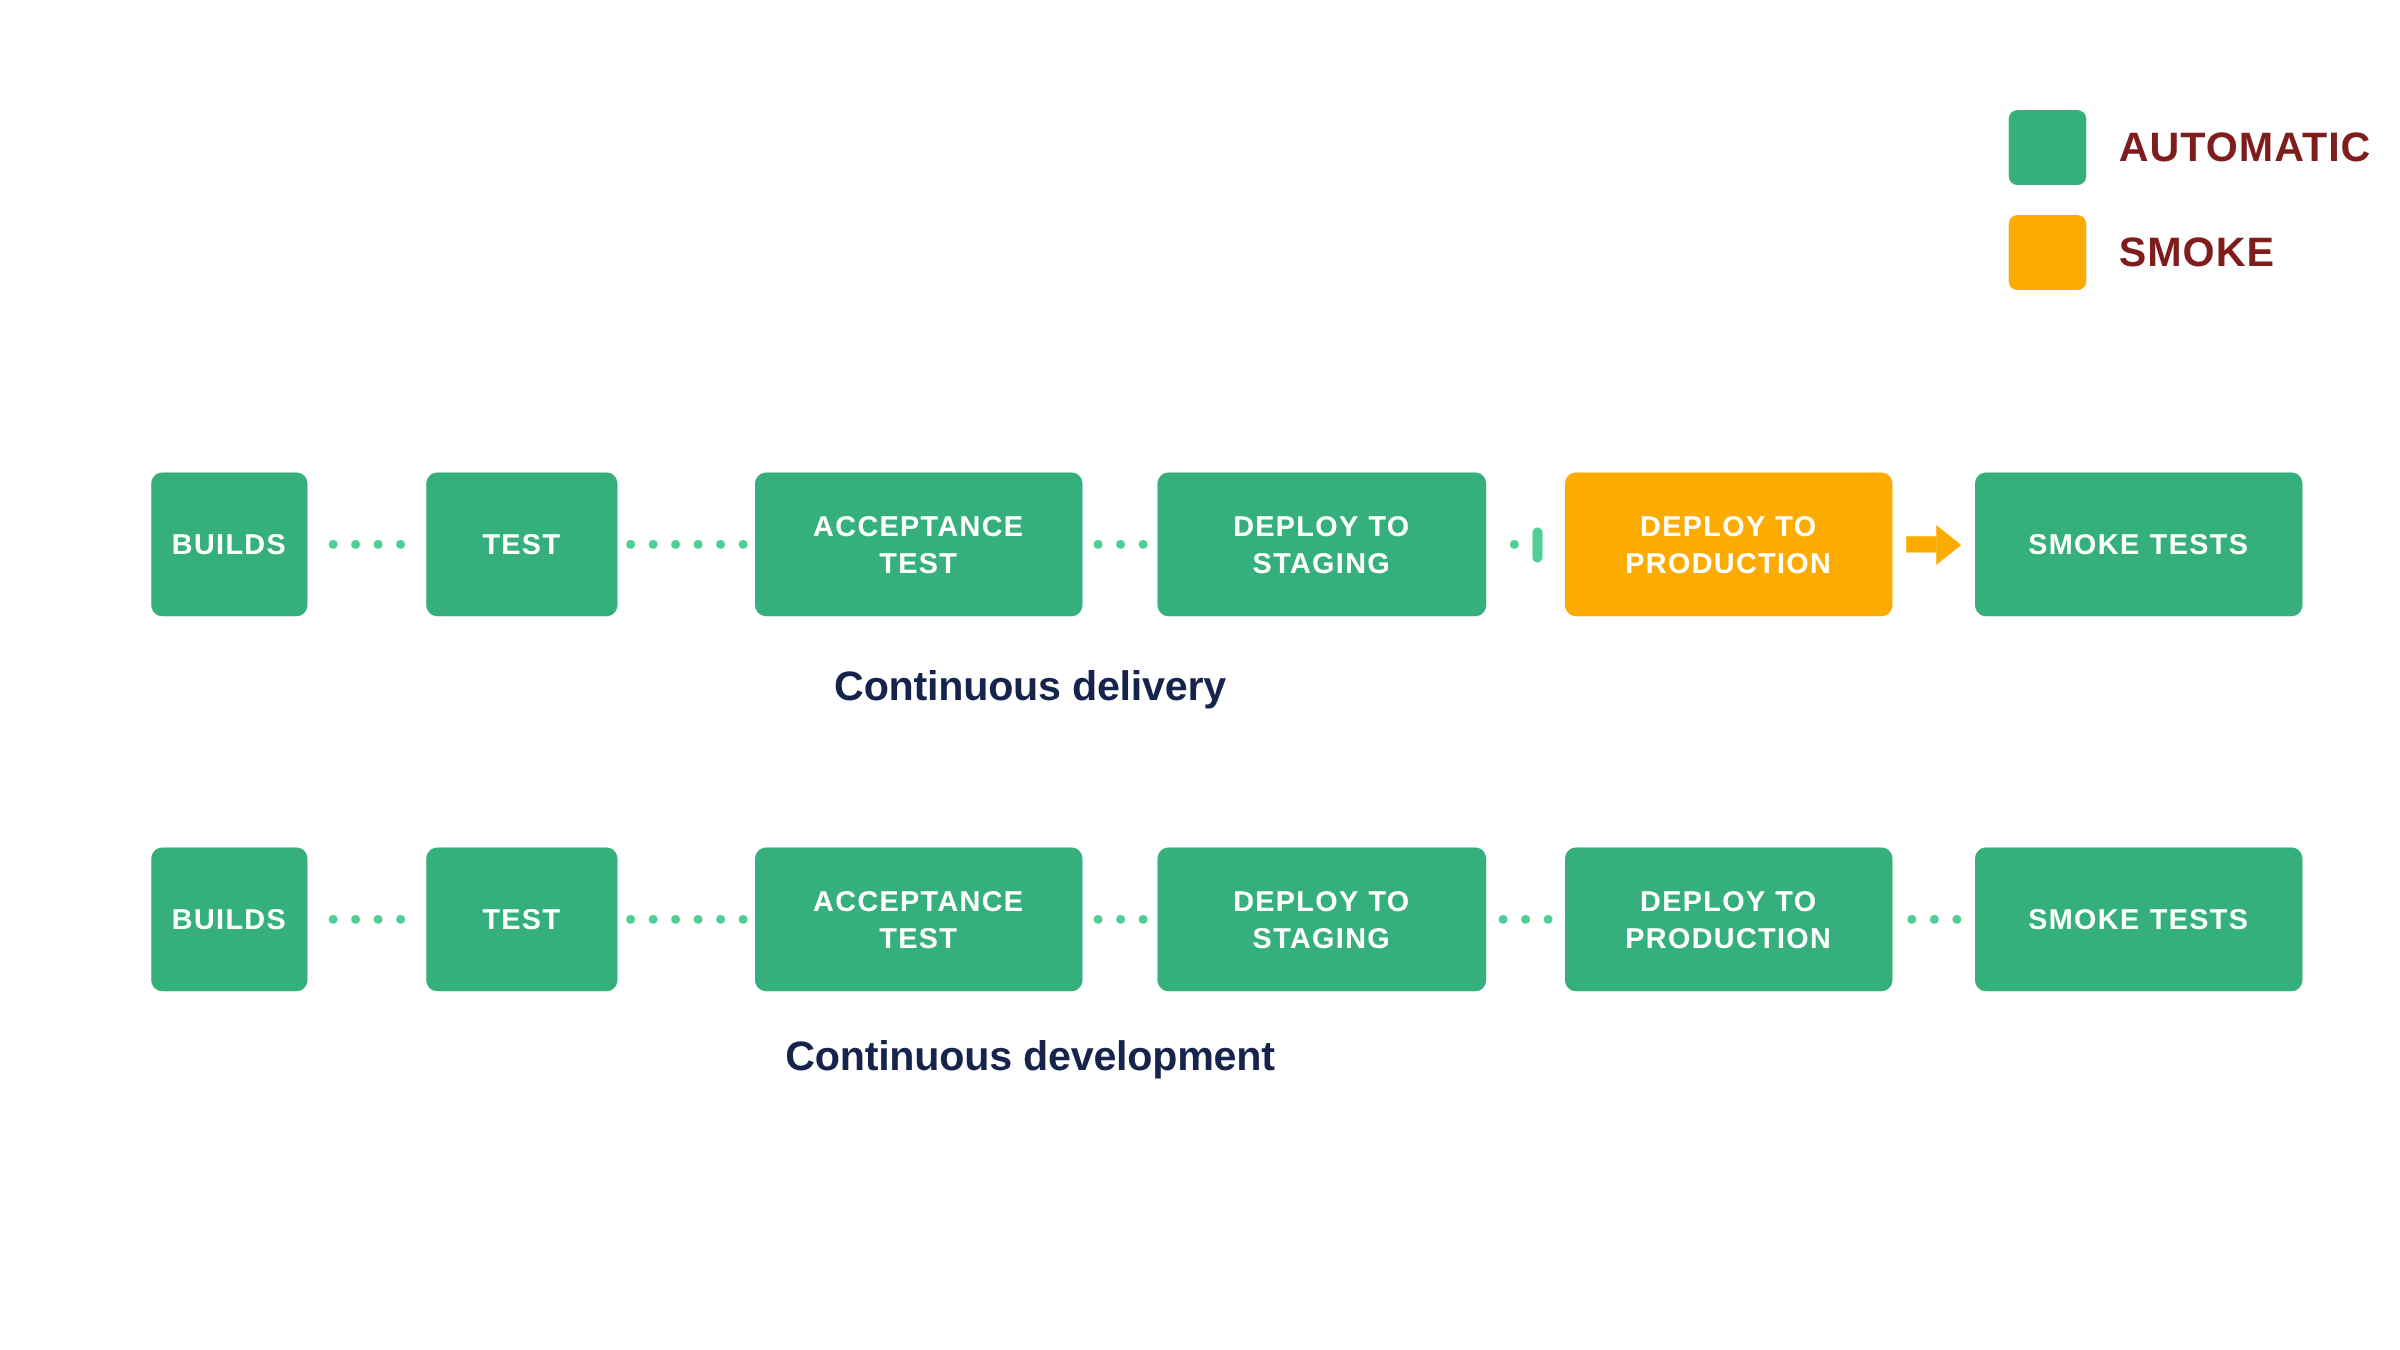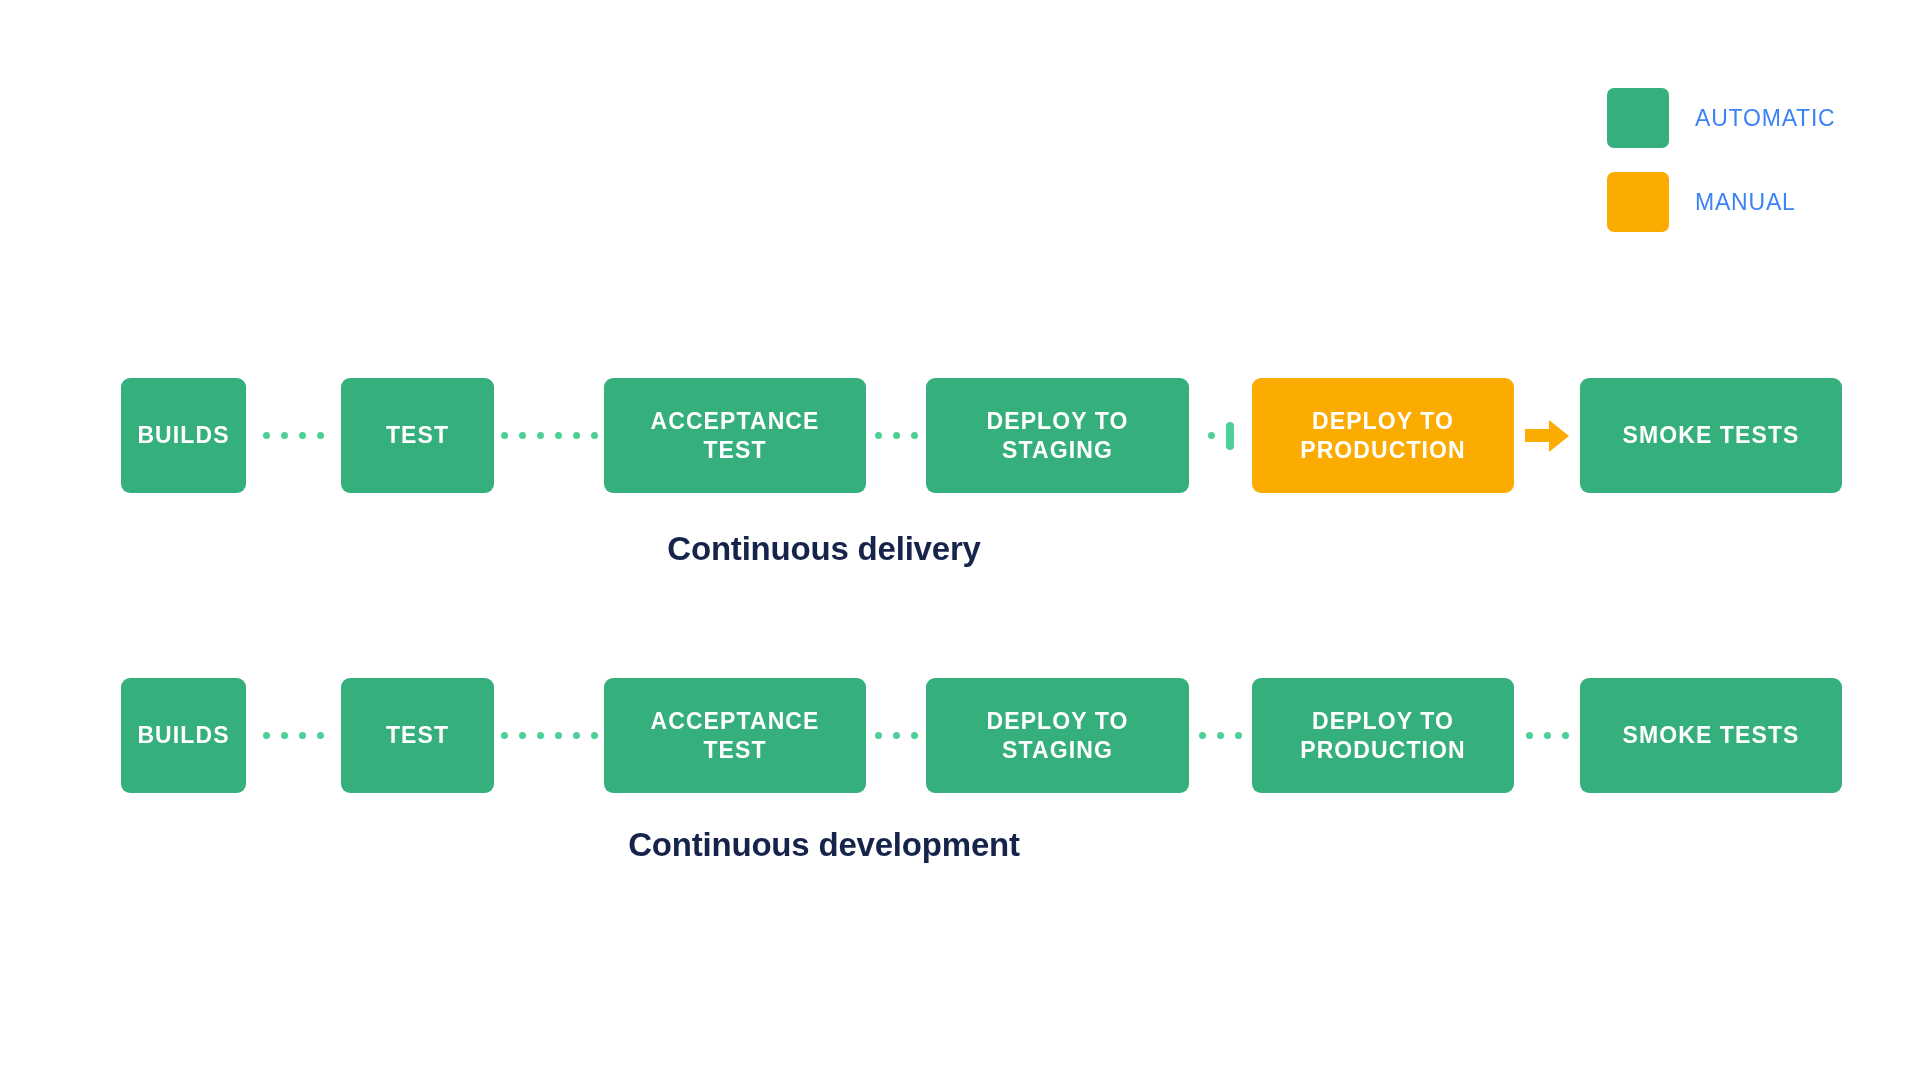--- a/index.html
+++ b/index.html
@@ -33,24 +33,24 @@
     align-items: center;
     gap: 26px;
   }
   .legend-swatch {
     width: 62px;
     height: 60px;
     border-radius: 7px;
     flex: none;
   }
   .legend-label {
-    font-size: 23px;
-    font-weight: normal;
+    font-size: 33px;
+    font-weight: bold;
     letter-spacing: 0.8px;
-    color: #3b82f6;
+    color: #7f1d1d;
     white-space: nowrap;
   }
 
   
   .pipeline {
     position: absolute;
     left: 0;
     width: 1920px;
     display: flex;
     align-items: center;
@@ -142,21 +142,21 @@
 
 <div class="canvas">
 
   <div class="legend">
     <div class="legend-row">
       <div class="legend-swatch" style="background: rgb(53, 176, 124);"></div>
       <div class="legend-label">AUTOMATIC</div>
     </div>
     <div class="legend-row">
       <div class="legend-swatch" style="background: rgb(252, 172, 0);"></div>
-      <div class="legend-label">MANUAL</div>
+      <div class="legend-label">SMOKE</div>
     </div>
   </div>
 
   <div class="pipeline" id="pipeline-delivery">
       <div style="width: 121px; flex: 0 0 auto;"></div>
       <div class="stage-box" style="background: rgb(53, 176, 124); width: 125px;">
         <div class="stage-label">BUILDS</div>
       </div>
       <div class="connector" style="width: 95px;">
         <div class="dot" style="background: rgb(78, 207, 150);"></div>

